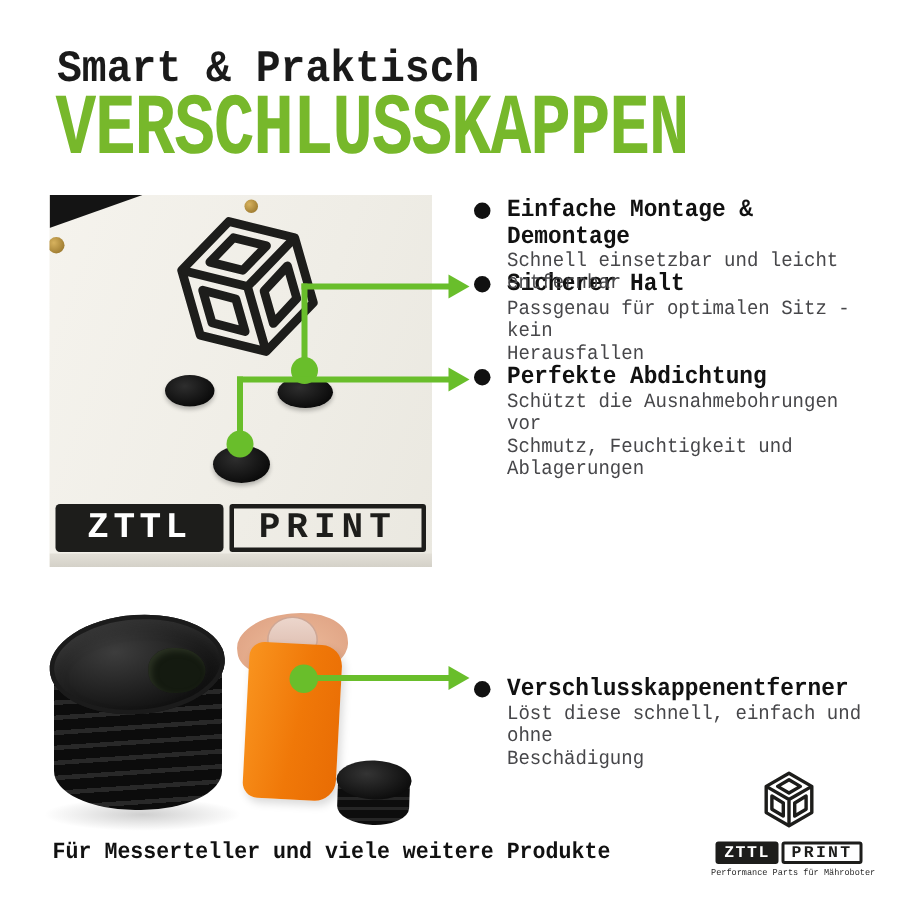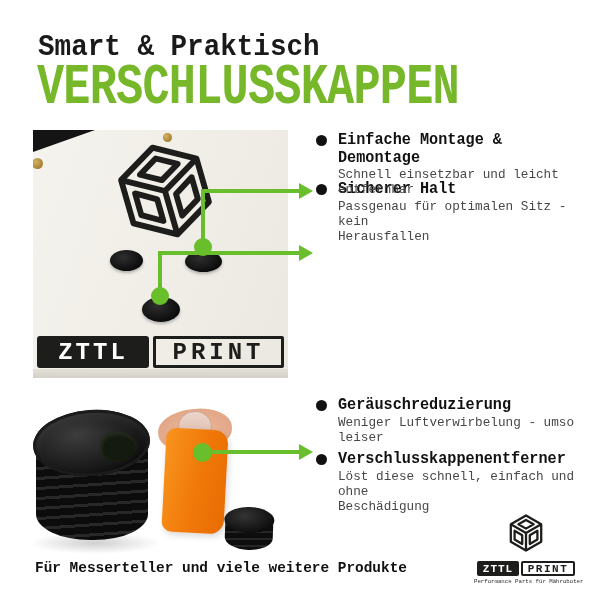--- a/index.html
+++ b/index.html
@@ -155,24 +155,25 @@
     <span class="dot"></span>
     <div class="ft">Sicherer Halt</div>
     <div class="fd">Passgenau für optimalen Sitz - kein
 Herausfallen</div>
   </div>
   <div class="feature" style="top:131px;">
     <span class="dot"></span>
     <div class="ft">Einfache Montage &amp; Demontage</div>
     <div class="fd">Schnell einsetzbar und leicht entfernbar</div>
   </div>
-  <div class="feature" style="top:396px;">
-    <span class="dot"></span>
-    <div class="ft">Geräuschreduzierung</div>
-    <div class="fd">Weniger Luftverwirbelung - umso leiser</div>
+  <div class="feature" style="top:242px;">
+    <span class="dot"></span>
+    <div class="ft">Perfekte Abdichtung</div>
+    <div class="fd">Schützt die Ausnahmebohrungen vor
+Schmutz, Feuchtigkeit und Ablagerungen</div>
   </div>
   <div class="feature" style="top:450px;">
     <span class="dot"></span>
     <div class="ft">Verschlusskappenentferner</div>
     <div class="fd">Löst diese schnell, einfach und ohne
 Beschädigung</div>
   </div>
 
   <div class="stack">
     <div class="shadow"></div>

